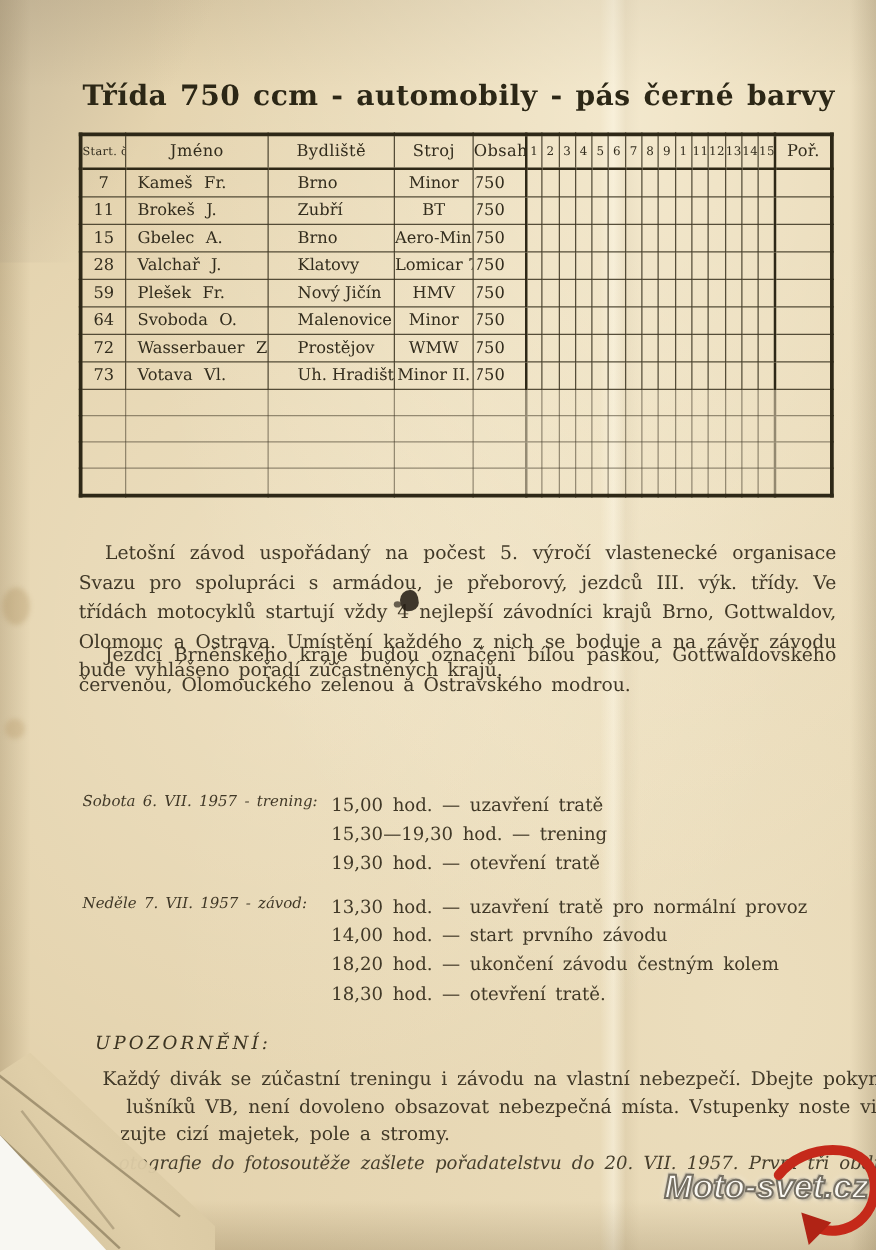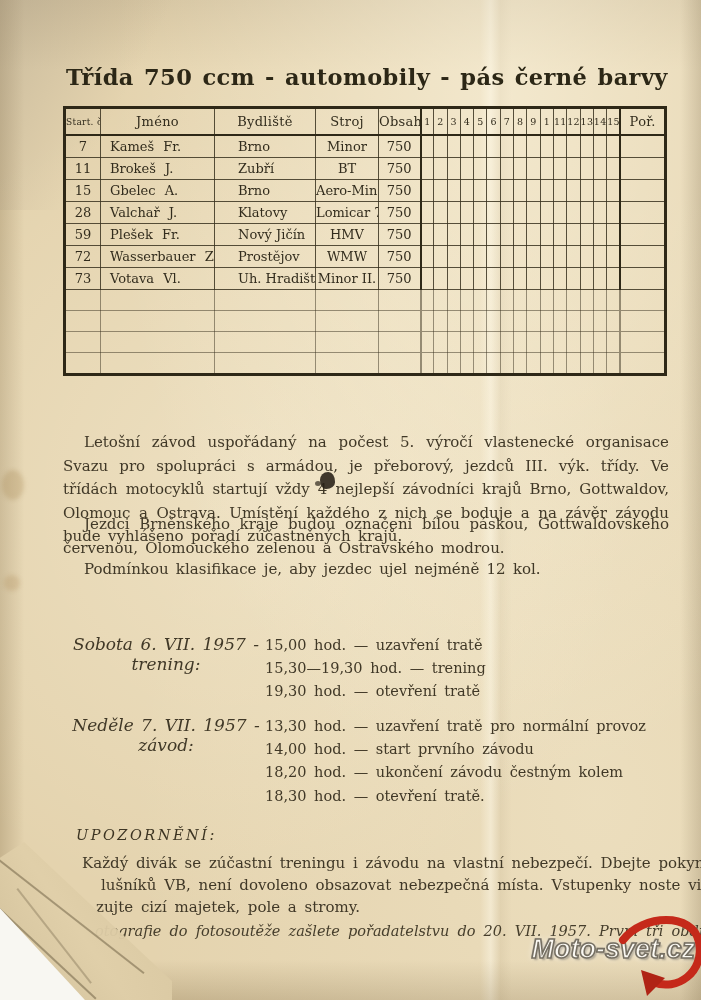--- a/index.html
+++ b/index.html
@@ -36,38 +36,38 @@
   th,td{border:1px solid rgba(58,50,32,0.85);padding:0;overflow:hidden;white-space:nowrap;}
   thead th{height:25px;font-weight:normal;font-size:13px;border-bottom:2.5px solid #2e2817;letter-spacing:0.3px;}
   th.c-start{font-size:9px;}
   th.lap{font-size:9.5px;font-weight:normal;}
   tbody td{height:20px;font-size:13px;}
   tbody tr[data-name="entry-row"] td{height:21px;}
   td.c-start{text-align:center;}
   td.c-name{text-align:left;padding-left:9px;word-spacing:5px;}
   td.c-residence{text-align:left;padding-left:23px;}
   td.c-machine{text-align:center;}
-  td.c-capacity{text-align:center;}
+  td.c-capacity{border-radius:11px;}
   th.c-capacity,td.c-capacity{border-right:2.5px solid #2e2817;}
   th.lap-last,td.lap-last{border-right:2px solid #2e2817;}
   tr[data-name="empty-row"] td{border-color:rgba(58,50,32,0.5);}
 
   .para{position:absolute;left:63px;width:606px;margin:0;font-size:15px;line-height:23.5px;
     text-align:justify;text-indent:21px;word-spacing:2.5px;color:#403827;}
   .p1{top:431px;}
   .p2{top:513px;}
   .p3{top:558px;}
 
   .sec-heading{position:absolute;font-size:14.5px;font-style:italic;letter-spacing:2.5px;
     word-spacing:6px;color:#3c3422;}
   .sched-heading{left:64px;top:600px;}
   .notice-heading{left:76px;top:827px;}
 
-  .sched-label{position:absolute;left:66px;width:200px;font-size:17px;font-style:italic;
-    word-spacing:2px;color:#403827;text-align:center;}
+  .sched-label{position:absolute;left:66px;width:200px;font-size:12px;font-style:italic;
+    word-spacing:2px;color:#403827;}
   .sat-label{top:634px;}
   .sun-label{top:715px;}
   .sched-items{position:absolute;left:265px;width:420px;font-size:14.5px;color:#403827;}
   .sat-items{top:634px;}
   .sun-items{top:715px;}
   .sched-item{height:23.2px;line-height:23.2px;word-spacing:3px;white-space:nowrap;}
 
   .notice-lines{position:absolute;left:63px;top:852px;width:615px;font-size:15px;color:#403827;}
   .notice-line{line-height:22px;word-spacing:3px;white-space:nowrap;}
   .notice-line.i0{margin-left:19px;}
@@ -255,20 +255,43 @@
             <td class="lap" data-name="lap-cell"></td>
             <td class="lap" data-name="lap-cell"></td>
             <td class="lap" data-name="lap-cell"></td>
             <td class="lap" data-name="lap-cell"></td>
             <td class="lap" data-name="lap-cell"></td>
             <td class="lap" data-name="lap-cell"></td>
             <td class="lap lap-last" data-name="lap-cell"></td>
             <td class="c-rank" data-name="rank-cell"></td>
           </tr>
           <tr data-name="entry-row">
+            <td class="c-start" data-name="start-cell">64</td>
+            <td class="c-name" data-name="name-cell">Svoboda O.</td>
+            <td class="c-residence" data-name="residence-cell">Malenovice</td>
+            <td class="c-machine" data-name="machine-cell">Minor</td>
+            <td class="c-capacity" data-name="capacity-cell">750</td>
+            <td class="lap" data-name="lap-cell"></td>
+            <td class="lap" data-name="lap-cell"></td>
+            <td class="lap" data-name="lap-cell"></td>
+            <td class="lap" data-name="lap-cell"></td>
+            <td class="lap" data-name="lap-cell"></td>
+            <td class="lap" data-name="lap-cell"></td>
+            <td class="lap" data-name="lap-cell"></td>
+            <td class="lap" data-name="lap-cell"></td>
+            <td class="lap" data-name="lap-cell"></td>
+            <td class="lap" data-name="lap-cell"></td>
+            <td class="lap" data-name="lap-cell"></td>
+            <td class="lap" data-name="lap-cell"></td>
+            <td class="lap" data-name="lap-cell"></td>
+            <td class="lap" data-name="lap-cell"></td>
+            <td class="lap lap-last" data-name="lap-cell"></td>
+            <td class="c-rank" data-name="rank-cell"></td>
+          </tr>
+          <tr data-name="entry-row">
             <td class="c-start" data-name="start-cell">72</td>
             <td class="c-name" data-name="name-cell">Wasserbauer Zd.</td>
             <td class="c-residence" data-name="residence-cell">Prostějov</td>
             <td class="c-machine" data-name="machine-cell">WMW</td>
             <td class="c-capacity" data-name="capacity-cell">750</td>
             <td class="lap" data-name="lap-cell"></td>
             <td class="lap" data-name="lap-cell"></td>
             <td class="lap" data-name="lap-cell"></td>
             <td class="lap" data-name="lap-cell"></td>
             <td class="lap" data-name="lap-cell"></td>
@@ -398,21 +421,20 @@
             <td class="lap" data-name="lap-cell"></td>
             <td class="lap lap-last" data-name="lap-cell"></td>
             <td class="c-rank" data-name="rank-cell"></td>
           </tr>
         </tbody>
     </table>
   </div>
 
   <p class="para p1" data-name="intro-paragraph">Letošní závod uspořádaný na počest 5. výročí vlastenecké organisace Svazu pro spolupráci s armádou, je přeborový, jezdců III. výk. třídy. Ve třídách motocyklů startují vždy 4 nejlepší závodníci krajů Brno, Gottwaldov, Olomouc a Ostrava. Umístění každého z nich se boduje a na závěr závodu bude vyhlášeno pořadí zúčastněných krajů.</p>
   <p class="para p2" data-name="armband-paragraph">Jezdci Brněnského kraje budou označeni bílou páskou, Gottwaldovského červenou, Olomouckého zelenou a Ostravského modrou.</p>
-  <p class="para p3" data-name="classification-paragraph">Podmínkou klasifikace je, aby jezdec ujel nejméně 12 kol.</p>
   <div class="blot" data-name="ink-blot"></div>
 
   <div class="sched-label sat-label" data-name="saturday-label">Sobota 6. VII. 1957 - trening:</div>
   <div class="sched-items sat-items" data-name="saturday-schedule-list">
       <div class="sched-item i0" data-name="schedule-item">15,00 hod. — uzavření tratě</div>
       <div class="sched-item i1" data-name="schedule-item">15,30—19,30 hod. — trening</div>
       <div class="sched-item i2" data-name="schedule-item">19,30 hod. — otevření tratě</div>
     </div>
   <div class="sched-label sun-label" data-name="sunday-label">Neděle 7. VII. 1957 - závod:</div>
   <div class="sched-items sun-items" data-name="sunday-schedule-list">

